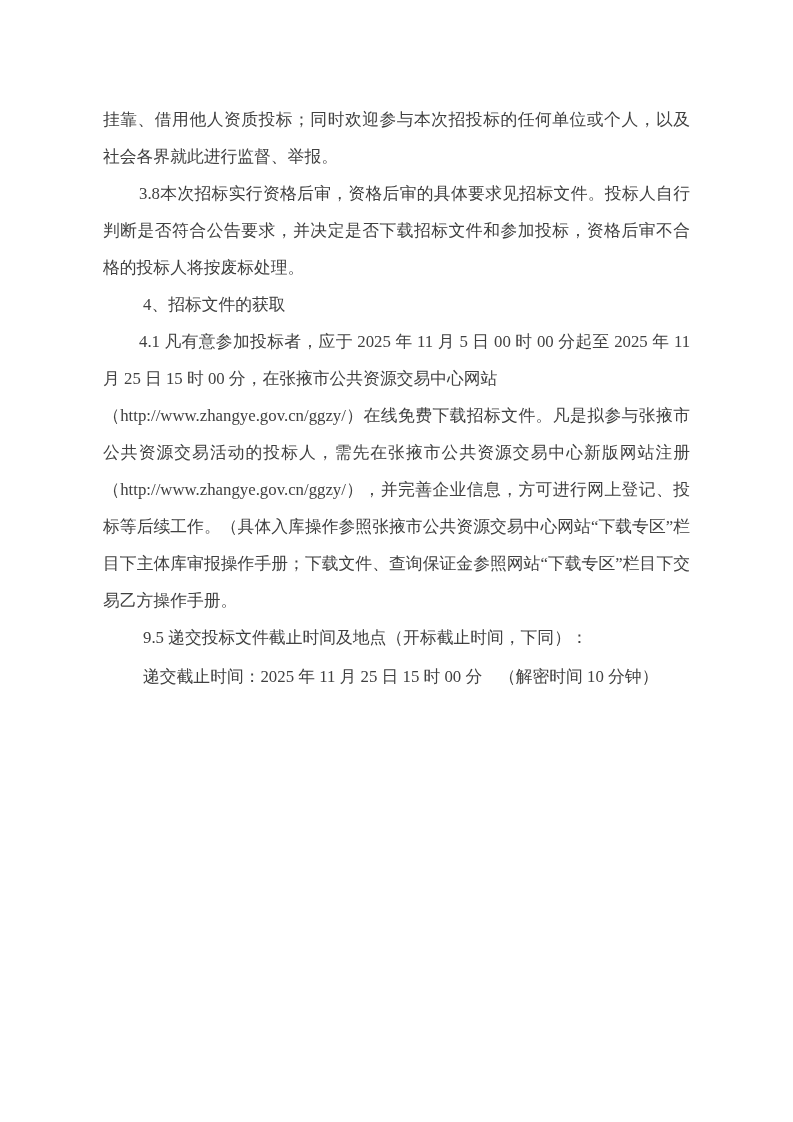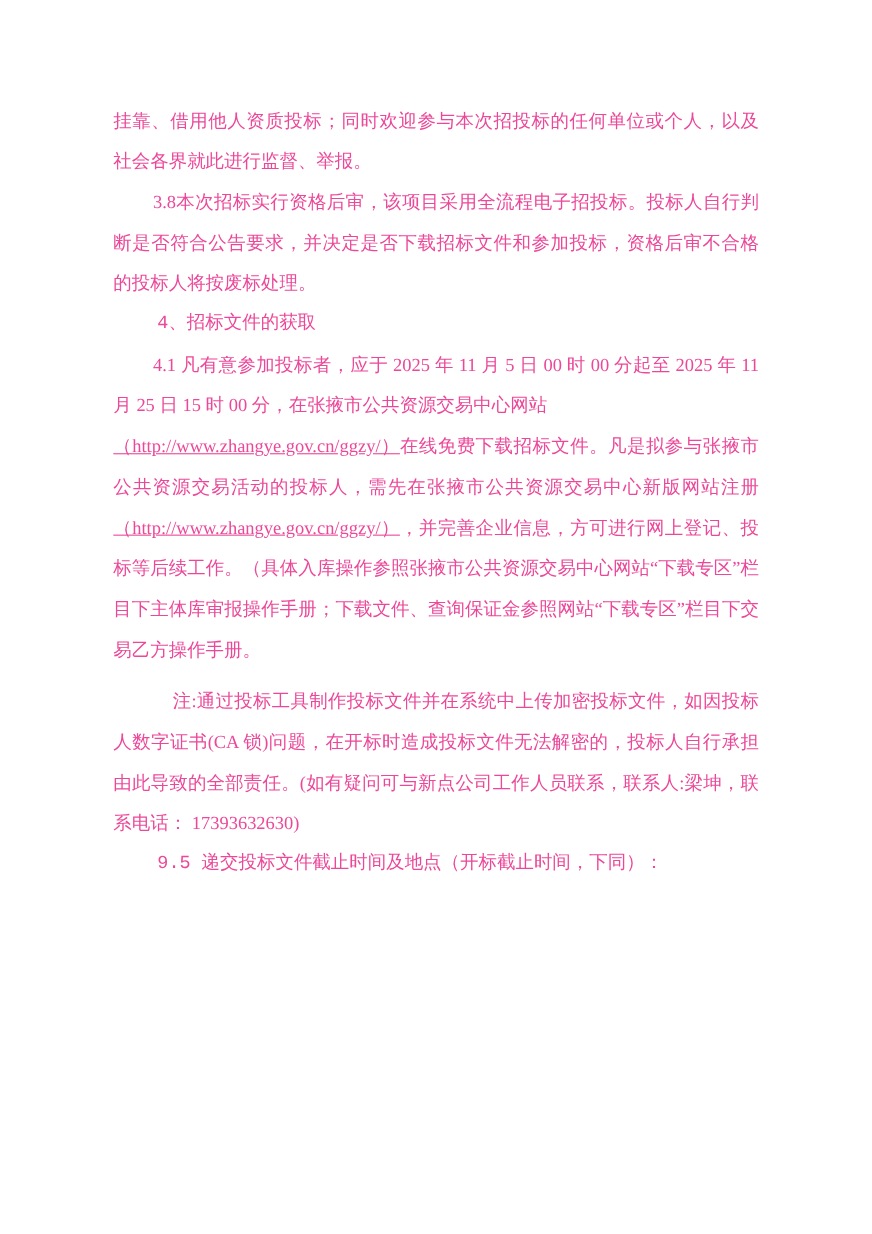--- a/index.html
+++ b/index.html
@@ -9,60 +9,60 @@
   }
   body {
     width: 793px;
     height: 1122px;
     position: relative;
     overflow: hidden;
   }
   .page-body {
     position: absolute;
     left: 103px;
-    top: 91px;
+    top: 101px;
     width: 587px;
     font-family: "Liberation Serif", "DejaVu Serif", serif;
     font-size: 16.8px;
-    color: #ec4899;
+    color: #404040;
     line-height: 37px;
     text-align: justify;
     text-align-last: left;
   }
   .page-body p, .page-body h3 {
     margin: 0;
     padding: 0;
     font-size: 16.8px;
     font-weight: normal;
   }
   .ind2   { text-indent: 36px; }
   .ind0   { text-indent: 0; }
-  .heading { font-weight: bold; font-family: Liberation Mono, monospace; }
+  .heading { font-weight: bold; }
   .h4-head  { text-indent: 40px; }
   .h5-head  { text-indent: 33px; margin-top: 6px !important; }
   .h51-head { text-indent: 40px; }
   .p42      { margin-top: 6px !important; }
   .note-para { text-indent: 54px; margin-top: 10px !important; }
   .deadline-para { text-indent: 40px; margin-top: 2px !important; }
   .u  { text-underline-offset: 3px; }
-  .nw { white-space: nowrap; text-decoration: underline; }
+  .nw { white-space: nowrap; }
 </style>
 </head>
 <body>
 
 <div class="page-body">
 
   <p class="ind0">挂靠、借用他人资质投标；同时欢迎参与本次招投标的任何单位或个人，以及社会各界就此进行监督、举报。</p>
 
-  <p class="ind2">3.8本次招标实行资格后审，该项目采用全流程电子招投标。投标人自行判断是否符合公告要求，并决定是否下载招标文件和参加投标，资格后审不合格的投标人将按废标处理。</p>
+  <p class="ind2">3.8本次招标实行资格后审，资格后审的具体要求见招标文件。投标人自行判断是否符合公告要求，并决定是否下载招标文件和参加投标，资格后审不合格的投标人将按废标处理。</p>
 
   <h3 class="heading h4-head">4、招标文件的获取</h3>
 
   <p class="ind2"><span>4.1 凡有意参加投标者，应于 </span><span class="u">2025</span><span> 年 </span><span class="u">11</span><span> 月 </span><span class="u">5</span><span> 日 </span><span class="u">00</span><span> 时 </span><span class="u">00</span><span> 分起至 </span><span class="u">2025</span><span> 年 </span><span class="u">11</span><span> 月 </span><span class="u">25</span><span> 日 </span><span class="u">15</span><span> 时 </span><span class="u">00</span><span> 分，在张掖市公共资源交易中心网站</span><br><span class="nw">（http://www.zhangye.gov.cn/ggzy/）</span><span>在线免费下载招标文件。凡是拟参与张掖市公共资源交易活动的投标人，需先在张掖市公共资源交易中心新版网站注册</span><span class="nw">（http://www.zhangye.gov.cn/ggzy/）</span><span>，并完善企业信息，方可进行网上登记、投标等后续工作。（具体入库操作参照张掖市公共资源交易中心网站“下载专区”栏目下主体库审报操作手册；下载文件、查询保证金参照网站“下载专区”栏目下交易乙方操作手册。</span></p>
 
 
-  <p class="note-para">注:通过投标工具制作投标文件并在系统中上传加密投标文件，如因投标人数字证书(CA 锁)问题，在开标时造成投标文件无法解密的，投标人自行承担由此导致的全部责任。(如有疑问可与新点公司工作人员联系，联系人:梁坤，联系电话： 17393632630)</p>
 
 
   <h3 class="heading h51-head">9.5 递交投标文件截止时间及地点（开标截止时间，下同）：</h3>
 
+  <p class="deadline-para"><span>递交截止时间：</span><span class="u">2025</span><span> 年 </span><span class="u">11</span><span> 月 </span><span class="u">25</span><span> 日 </span><span class="u">15</span><span> 时 </span><span class="u">00</span><span> 分　（解密时间 10 分钟）</span></p>
 
 </div>
 
 </body></html>

